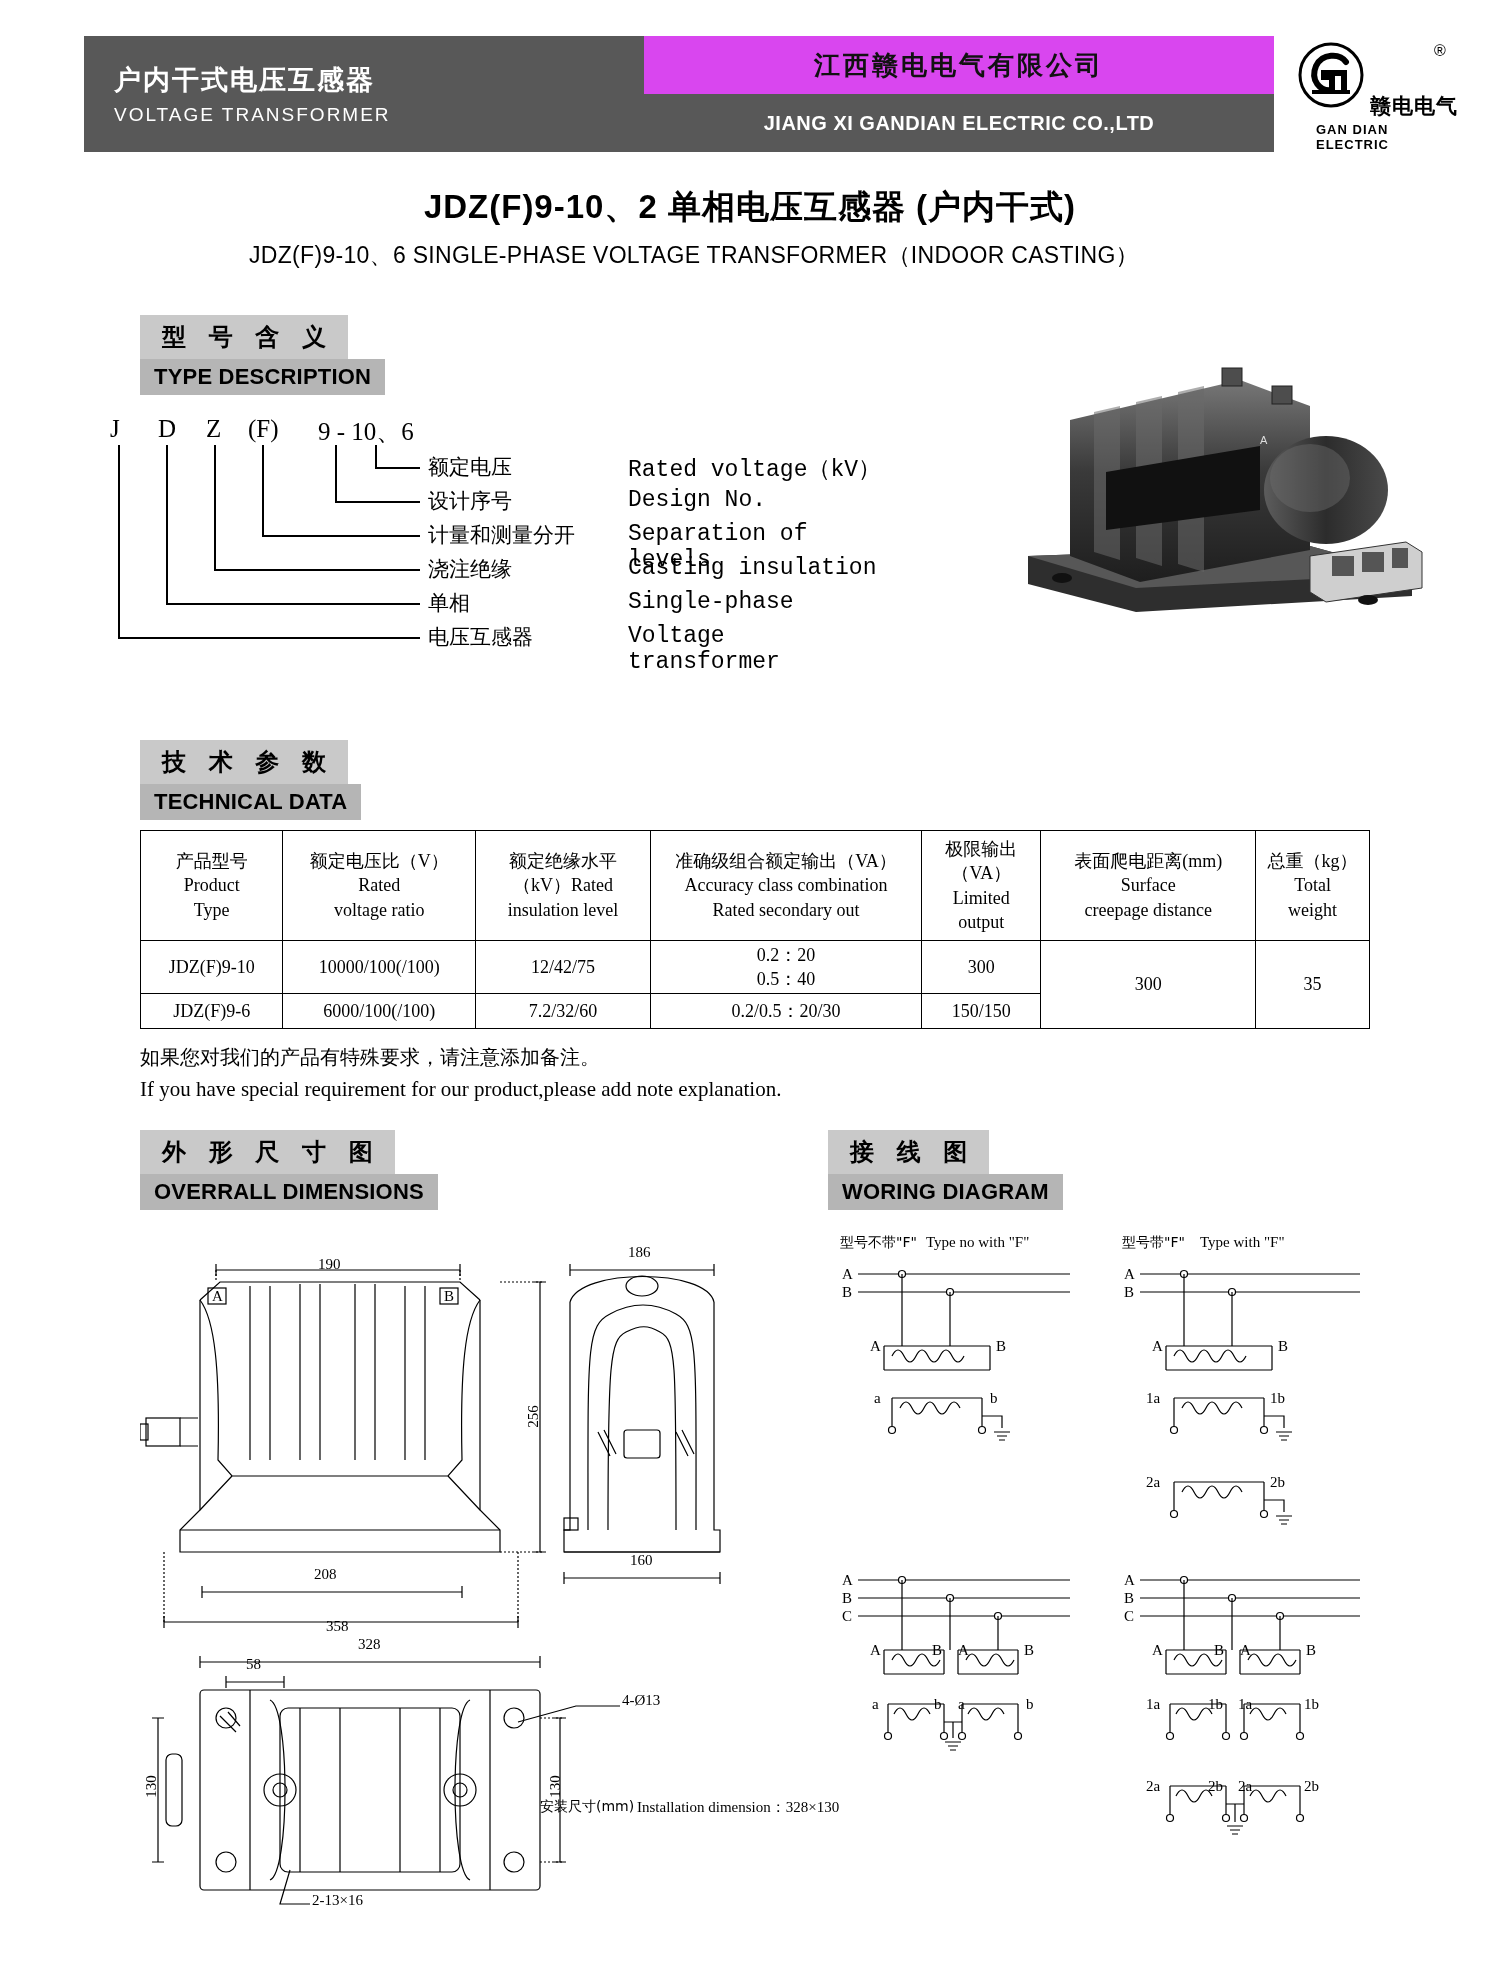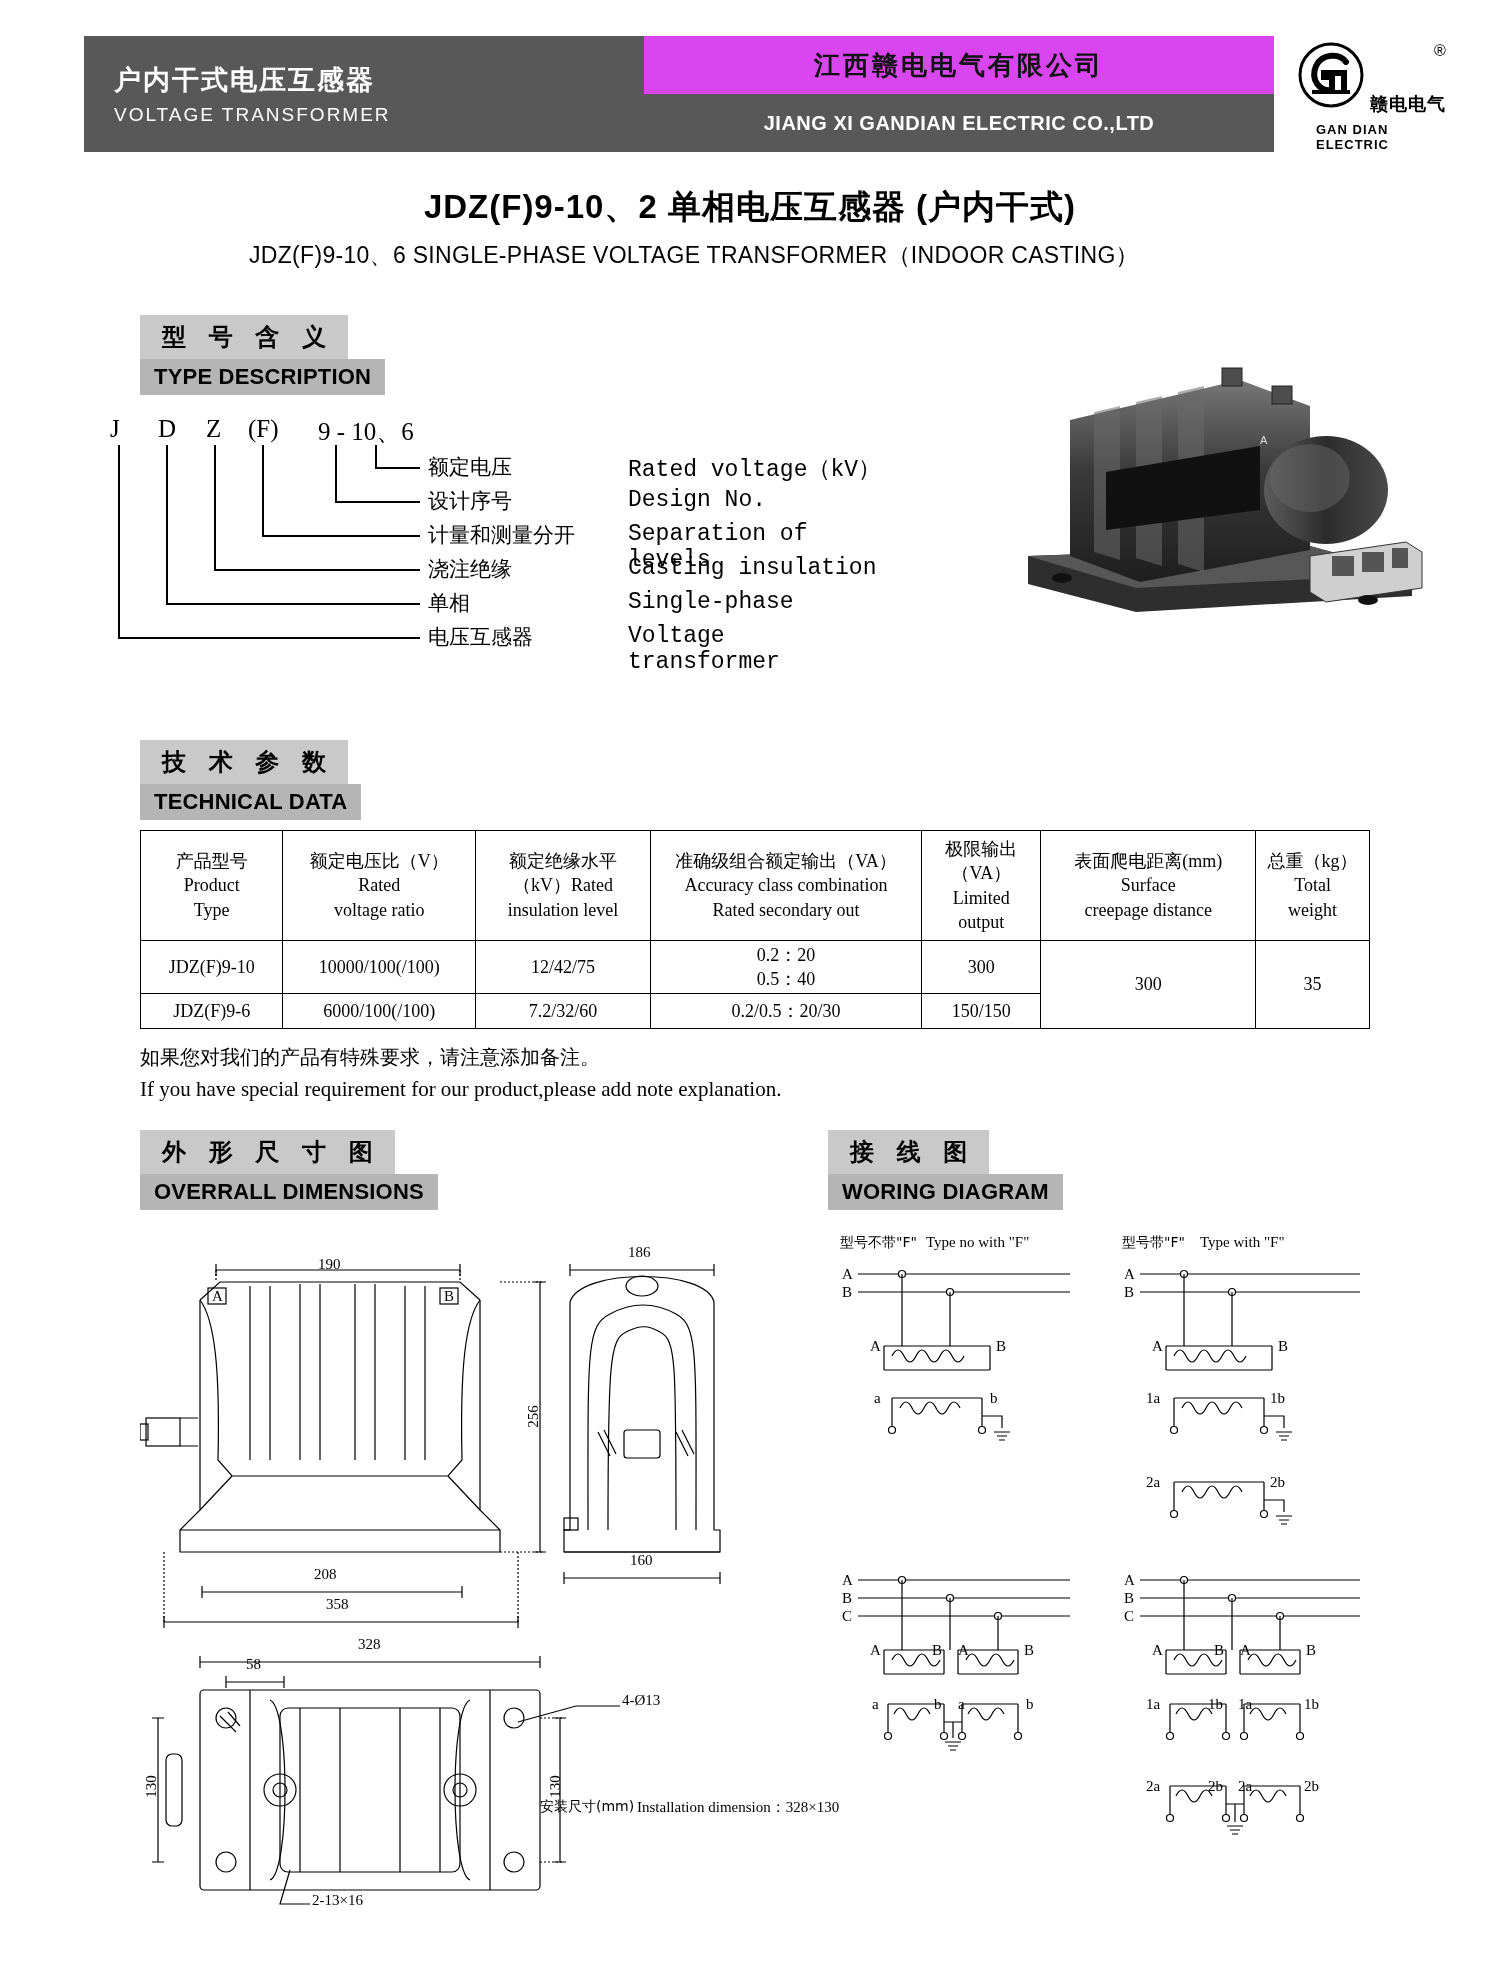--- a/index.html
+++ b/index.html
@@ -14,21 +14,21 @@
   .header{position:absolute;left:84px;top:36px;width:1332px;height:116px;display:flex;}
   .hdr-left{width:560px;background:#585858;color:#fff;display:flex;flex-direction:column;justify-content:center;padding-left:30px;box-sizing:border-box;}
   .hdr-left .cn{font-size:27px;letter-spacing:2px;font-weight:bold;}
   .hdr-left .en{font-size:19px;letter-spacing:2px;margin-top:6px;}
   .hdr-mid{width:630px;background:#d946ef;display:flex;flex-direction:column;}
   .hdr-mid .cn{flex:1;display:flex;align-items:center;justify-content:center;font-size:26px;font-weight:bold;letter-spacing:3px;color:#111;}
   .hdr-mid .en{flex:1;display:flex;align-items:center;justify-content:center;font-size:20px;font-weight:bold;letter-spacing:.5px;color:#111;background:#585858;color:#fff;}
   .hdr-right{flex:1;background:#ffffff;position:relative;}
   .logo-wrap{position:absolute;left:10px;top:4px;width:180px;height:108px;}
   .logo-g{position:absolute;left:14px;top:2px;width:66px;height:66px;}
-  .logo-cn{position:absolute;left:86px;top:52px;font-size:18px;font-weight:bold;letter-spacing:1px;}
+  .logo-cn{position:absolute;left:86px;top:52px;font-size:21px;font-weight:bold;letter-spacing:1px;}
   .logo-en{position:absolute;left:32px;top:82px;font-size:13px;font-weight:bold;letter-spacing:1px;}
   .logo-reg{position:absolute;left:150px;top:2px;font-size:16px;}
 
   
   .title-cn{position:absolute;top:185px;left:0;width:1500px;text-align:center;font-size:33px;font-weight:bold;letter-spacing:1px;}
   .title-en{position:absolute;top:240px;left:0;width:1388px;text-align:center;font-size:23px;letter-spacing:.3px;}
 
   
   .sec{position:absolute;}
   .sec .cn{background:#c9c9c9;font-size:24px;font-weight:bold;letter-spacing:8px;padding:6px 14px 6px 22px;display:inline-block;}
@@ -331,21 +331,21 @@
         <path d="M420 488 L420 632 M414 488 L426 488 M414 632 L426 632"></path>
         <path d="M400 488 L422 488 M400 632 L422 632" stroke-dasharray="2 2"></path>
 
         <path d="M378 492 L436 476 L480 476"></path>
 
         <path d="M150 640 L140 674 L170 674"></path>
       </g>
     </svg>
     <div class="dim-txt" style="left:178px;top:26px;">190</div>
     <div class="dim-txt" style="left:174px;top:336px;">208</div>
-    <div class="dim-txt" style="left:186px;top:366px;text-align:center;">358</div>
+    <div class="dim-txt" style="left:186px;top:388px;text-align:center;">358</div>
     <div class="dim-txt" style="left:382px;top:178px;transform:rotate(-90deg);">256</div>
     <div class="dim-txt" style="left:488px;top:14px;">186</div>
     <div class="dim-txt" style="left:490px;top:322px;">160</div>
     <div class="dim-txt" style="left:218px;top:406px;">328</div>
     <div class="dim-txt" style="left:106px;top:426px;">58</div>
     <div class="dim-txt" style="left:0px;top:548px;transform:rotate(-90deg);">130</div>
     <div class="dim-txt" style="left:404px;top:548px;transform:rotate(-90deg);">130</div>
     <div class="dim-txt" style="left:482px;top:462px;">4-Ø13</div>
     <div class="dim-txt" style="left:172px;top:662px;">2-13×16</div>
     <div class="dim-txt" style="left:72px;top:58px;">A</div>

